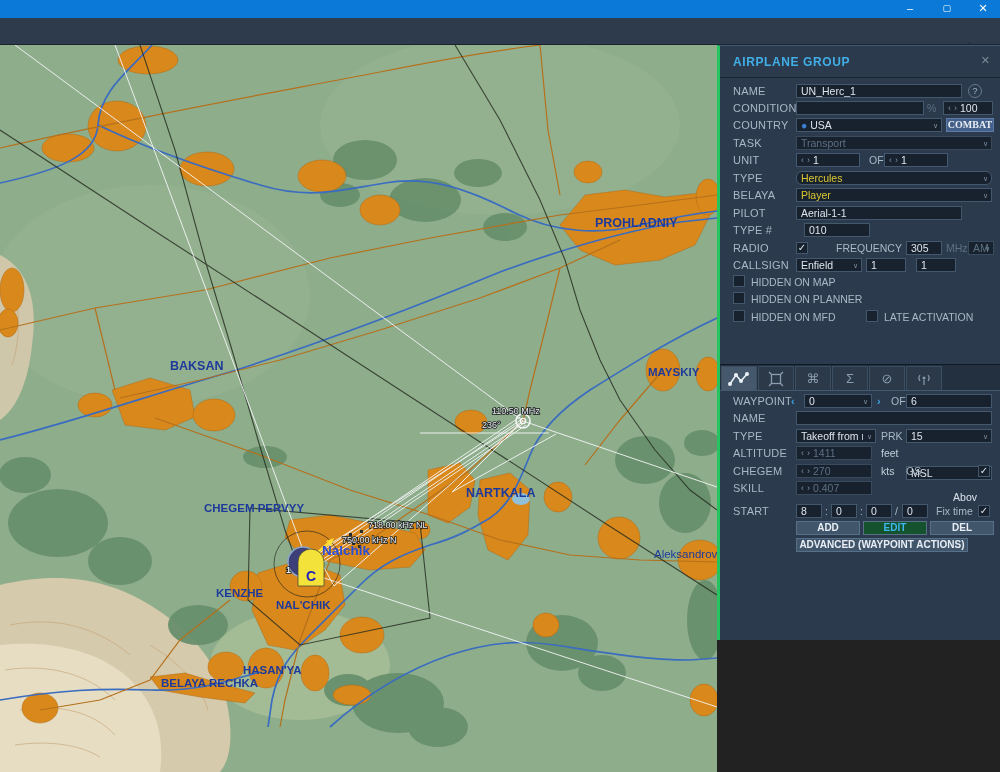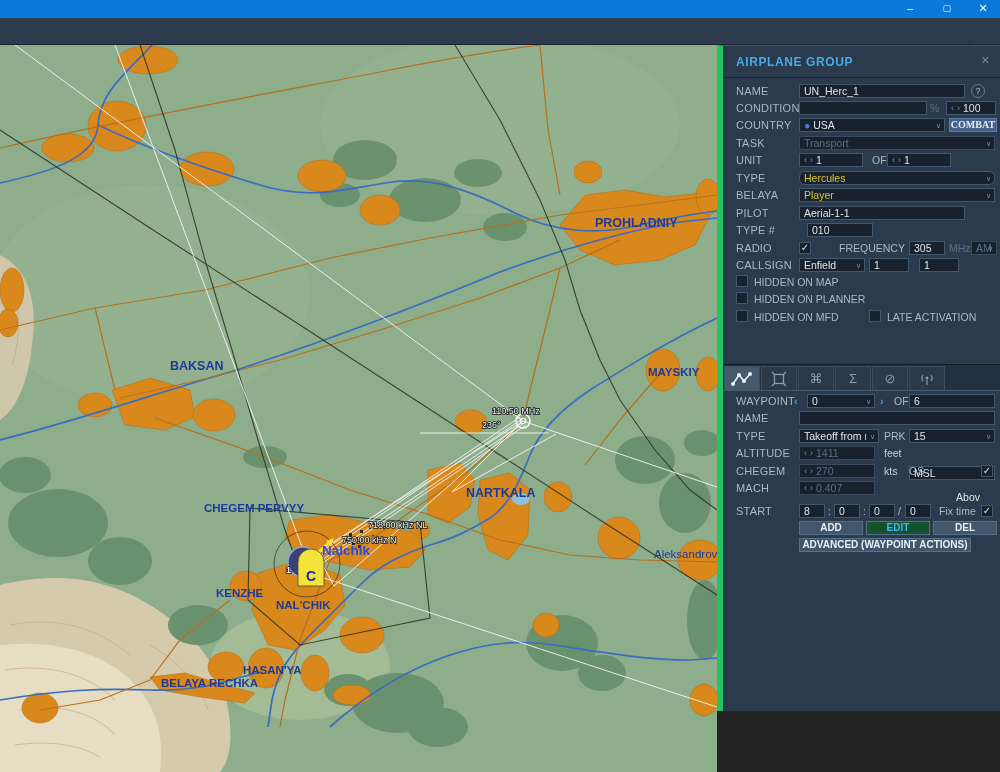--- a/index.html
+++ b/index.html
@@ -19,22 +19,22 @@
   
   #map { position:absolute; left:0; top:45px; width:717px; height:727px; background:#8ead8b; overflow:hidden; }
   #map svg { display:block; }
   .city { font-family:"Liberation Sans",sans-serif; font-weight:bold; font-size:11.5px; fill:#1d3a9b; }
   .city-big { font-size:12.5px; }
   .nalchik { font-size:13.5px; fill:#2b4ed8; }
   .navlbl { font-family:"Liberation Sans",sans-serif; font-size:9px; fill:#eef2f5;
             stroke:#14181c; stroke-width:1.6px; paint-order:stroke; }
 
   
-  #panel { position:absolute; left:717px; top:45px; width:283px; height:666px;
-           background:#2b3a4c; border-top:1px solid #45596e; border-left:6px solid #22c55e;
+  #panel { position:absolute; left:717px; top:45px; width:283px; height:595px;
+           background:#2b3a4c; border-top:1px solid #45596e; border-left:3px solid #22c55e;
            font-size:10.5px; color:#a9b8c6; }
   #panel-title { position:absolute; left:13px; top:9px; color:#41aee6; font-weight:bold;
                  font-size:12px; letter-spacing:.6px; }
   #panel-close { position:absolute; right:10px; top:8px; color:#7d8c9b; font-size:11px; }
   #panel-sep { position:absolute; left:0; top:31px; width:283px; height:1px; background:#1a2530; }
   .prow { position:absolute; left:13px; height:14px; display:flex; align-items:center; }
   .plabel { width:63px; color:#a9b8c6; font-size:11px; letter-spacing:.2px; flex:none; }
   .inp { position:absolute; height:14px; background:#18222e; border:1px solid #44586d;
          color:#dce4ec; font-size:10.5px; line-height:12px; padding:0 4px; }
   .dd { padding-right:12px; }
@@ -443,21 +443,21 @@
     <div class="spin dis-border" style="left:76px; top:418px; width:76px;">
       <span class="arr">‹</span>
       <span class="arr">›</span>
       <span class="dis">270</span>
     </div>
     <div class="ptxt" style="left:161px; top:419px; color:#c3d0db;">kts</div>
     <div class="ptxt" style="left:186px; top:419px;">GS</div>
     <div class="chk" style="left:258px; top:419px;">✓</div>
 
     <div class="prow" style="top:435px;">
-      <div class="plabel">MACH</div>
+      <div class="plabel">SKILL</div>
     </div>
     <div class="spin dis-border" style="left:76px; top:435px; width:76px;">
       <span class="arr">‹</span>
       <span class="arr">›</span>
       <span class="dis">0.407</span>
     </div>
 
     <div class="prow" style="top:458px;">
       <div class="plabel">START</div>
     </div>

